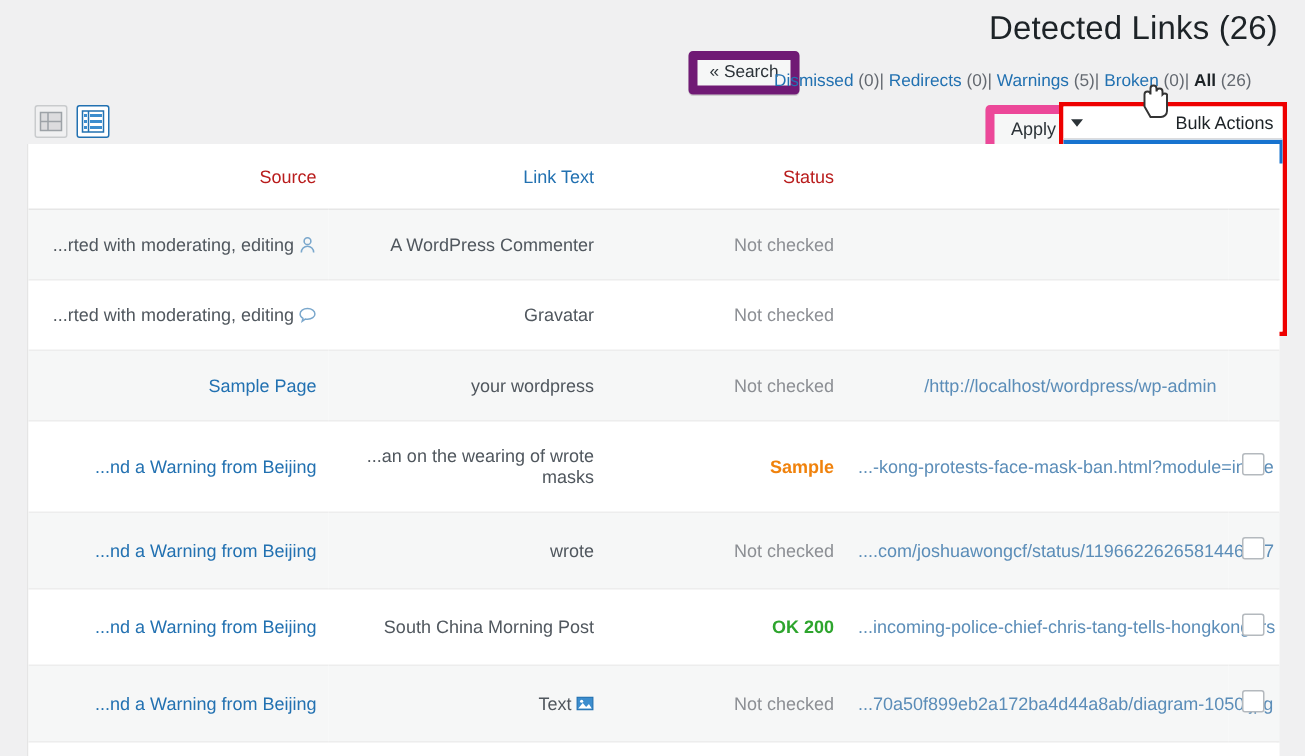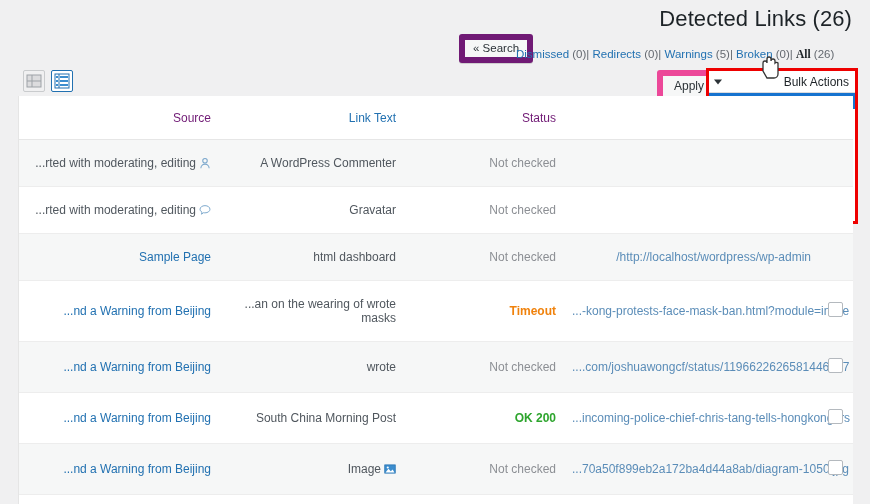--- a/index.html
+++ b/index.html
@@ -23,21 +23,21 @@
     padding: 2px 8px 3px; font-size: 11.5px; color: #2c3338;
     box-shadow: 0 1px 0 #cfcfcf; cursor: pointer;
     font-family: "Liberation Sans", sans-serif;
   }
   .subsubsub {
     position: absolute; left: 516px; top: 48px;
     font-size: 11.5px; color: #50575e; white-space: nowrap;
   }
   .subsubsub a { color: #2271b1; text-decoration: none; cursor: pointer; }
   .subsubsub .cnt { color: #646970; }
-  .subsubsub .cur { color: #1d2327; font-weight: 700; font-family: Liberation Serif, serif; }
+  .subsubsub .cur { color: #1d2327; font-weight: 700; }
   .subsubsub .sep { color: #646970; }
 
   
   .view-switch { position: absolute; left: 23px; top: 70px; display: flex; gap: 6px; }
   .vs-btn { width: 22px; height: 22px; border-radius: 2px; cursor: pointer; display:block; }
   .vs-btn.off { background: #f0f0f1; border: 1px solid #c9cbcd; }
   .vs-btn.on  { background: #ffffff; border: 1px solid #2271b1; }
 
   
   .apply-btn {
@@ -75,21 +75,21 @@
   .cursor { position: absolute; left: 758px; top: 54px; width: 22px; height: 28px; }
 
   
   .wp-table {
     position: absolute; left: 18px; top: 96px; width: 834px;
     background: #ffffff; border: 1px solid #e5e5e5; border-top: none;
     border-collapse: collapse;
   }
   .tbl { width: 100%; border-collapse: collapse; table-layout: fixed; }
   .tbl th {
-    font-size: 12px; font-weight: 400; color: #701a75;
+    font-size: 12px; font-weight: 400; color: #b91c1c;
     text-align: right; padding: 15px 8px 14px; vertical-align: middle;
     background: #ffffff; border-bottom: 1px solid #e6e6e6;
   }
   .tbl th.lnk { color: #2271b1; cursor: pointer; }
   .tbl td {
     font-size: 12px; color: #50575e; padding: 16px 8px;
     vertical-align: middle; text-align: right; height: 47px;
   }
   .tbl tbody tr.odd td { background: #f6f7f7; }
   .tbl tbody tr.even td { background: #ffffff; }
@@ -193,49 +193,49 @@
             <td class="c-source"><span class="src-plain">...rted with moderating, editing</span><span><svg class="row-icon" width="12" height="12" viewBox="0 0 16 16">
                   <path d="M8 2.2 C4.2 2.2 1.4 4.3 1.4 7 c0 1.6 1 3 2.6 3.9 L3.3 13.6 6 11.6 a9 9 0 0 0 2 .2 c3.8 0 6.6-2.1 6.6-4.8 S11.8 2.2 8 2.2z" fill="none" stroke="#7aa7cc" stroke-width="1.3"></path>
                 </svg></span></td>
             <td class="c-text"><span>Gravatar</span></td>
             <td class="c-status"><span class="st-grey">Not checked</span></td>
             <td class="c-url"></td>
             <td class="c-chk"></td>
           </tr>
           <tr class="odd">
             <td class="c-source"><span class="src-link">Sample Page</span></td>
-            <td class="c-text"><span>html dashboard</span></td>
+            <td class="c-text"><span>your wordpress</span></td>
             <td class="c-status"><span class="st-grey">Not checked</span></td>
             <td class="c-url"><span class="url-link">/http://localhost/wordpress/wp-admin</span></td>
             <td class="c-chk"></td>
           </tr>
           <tr class="even">
             <td class="c-source"><span class="src-link">...nd a Warning from Beijing</span></td>
             <td class="c-text"><span>...an on the wearing of wrote masks</span></td>
-            <td class="c-status"><span class="st-orange">Timeout</span></td>
+            <td class="c-status"><span class="st-orange">Sample</span></td>
             <td class="c-url"><span class="url-link">...-kong-protests-face-mask-ban.html?module=inline</span></td>
             <td class="c-chk"><span class="cb"></span></td>
           </tr>
           <tr class="odd">
             <td class="c-source"><span class="src-link">...nd a Warning from Beijing</span></td>
             <td class="c-text"><span>wrote</span></td>
             <td class="c-status"><span class="st-grey">Not checked</span></td>
             <td class="c-url"><span class="url-link">....com/joshuawongcf/status/1196622626581446657</span></td>
             <td class="c-chk"><span class="cb"></span></td>
           </tr>
           <tr class="even">
             <td class="c-source"><span class="src-link">...nd a Warning from Beijing</span></td>
             <td class="c-text"><span>South China Morning Post</span></td>
             <td class="c-status"><span class="st-green">OK 200</span></td>
             <td class="c-url"><span class="url-link">...incoming-police-chief-chris-tang-tells-hongkongers</span></td>
             <td class="c-chk"><span class="cb"></span></td>
           </tr>
           <tr class="odd">
             <td class="c-source"><span class="src-link">...nd a Warning from Beijing</span></td>
-            <td class="c-text"><span>Image</span><span><svg class="row-icon" width="12" height="12" viewBox="0 0 16 16">
+            <td class="c-text"><span>Text</span><span><svg class="row-icon" width="12" height="12" viewBox="0 0 16 16">
                   <rect x="1" y="2.5" width="14" height="11" fill="#3c8dce" stroke="#2271b1"></rect>
                   <circle cx="5" cy="6" r="1.4" fill="#ffffff"></circle>
                   <path d="M2 12.5 L6 7.5 L9 11 L11.5 8.5 L14 12.5 Z" fill="#ffffff"></path>
                 </svg></span></td>
             <td class="c-status"><span class="st-grey">Not checked</span></td>
             <td class="c-url"><span class="url-link">...70a50f899eb2a172ba4d44a8ab/diagram-1050.jpg</span></td>
             <td class="c-chk"><span class="cb"></span></td>
           </tr>
           <tr class="even">
             <td class="c-source"></td>

